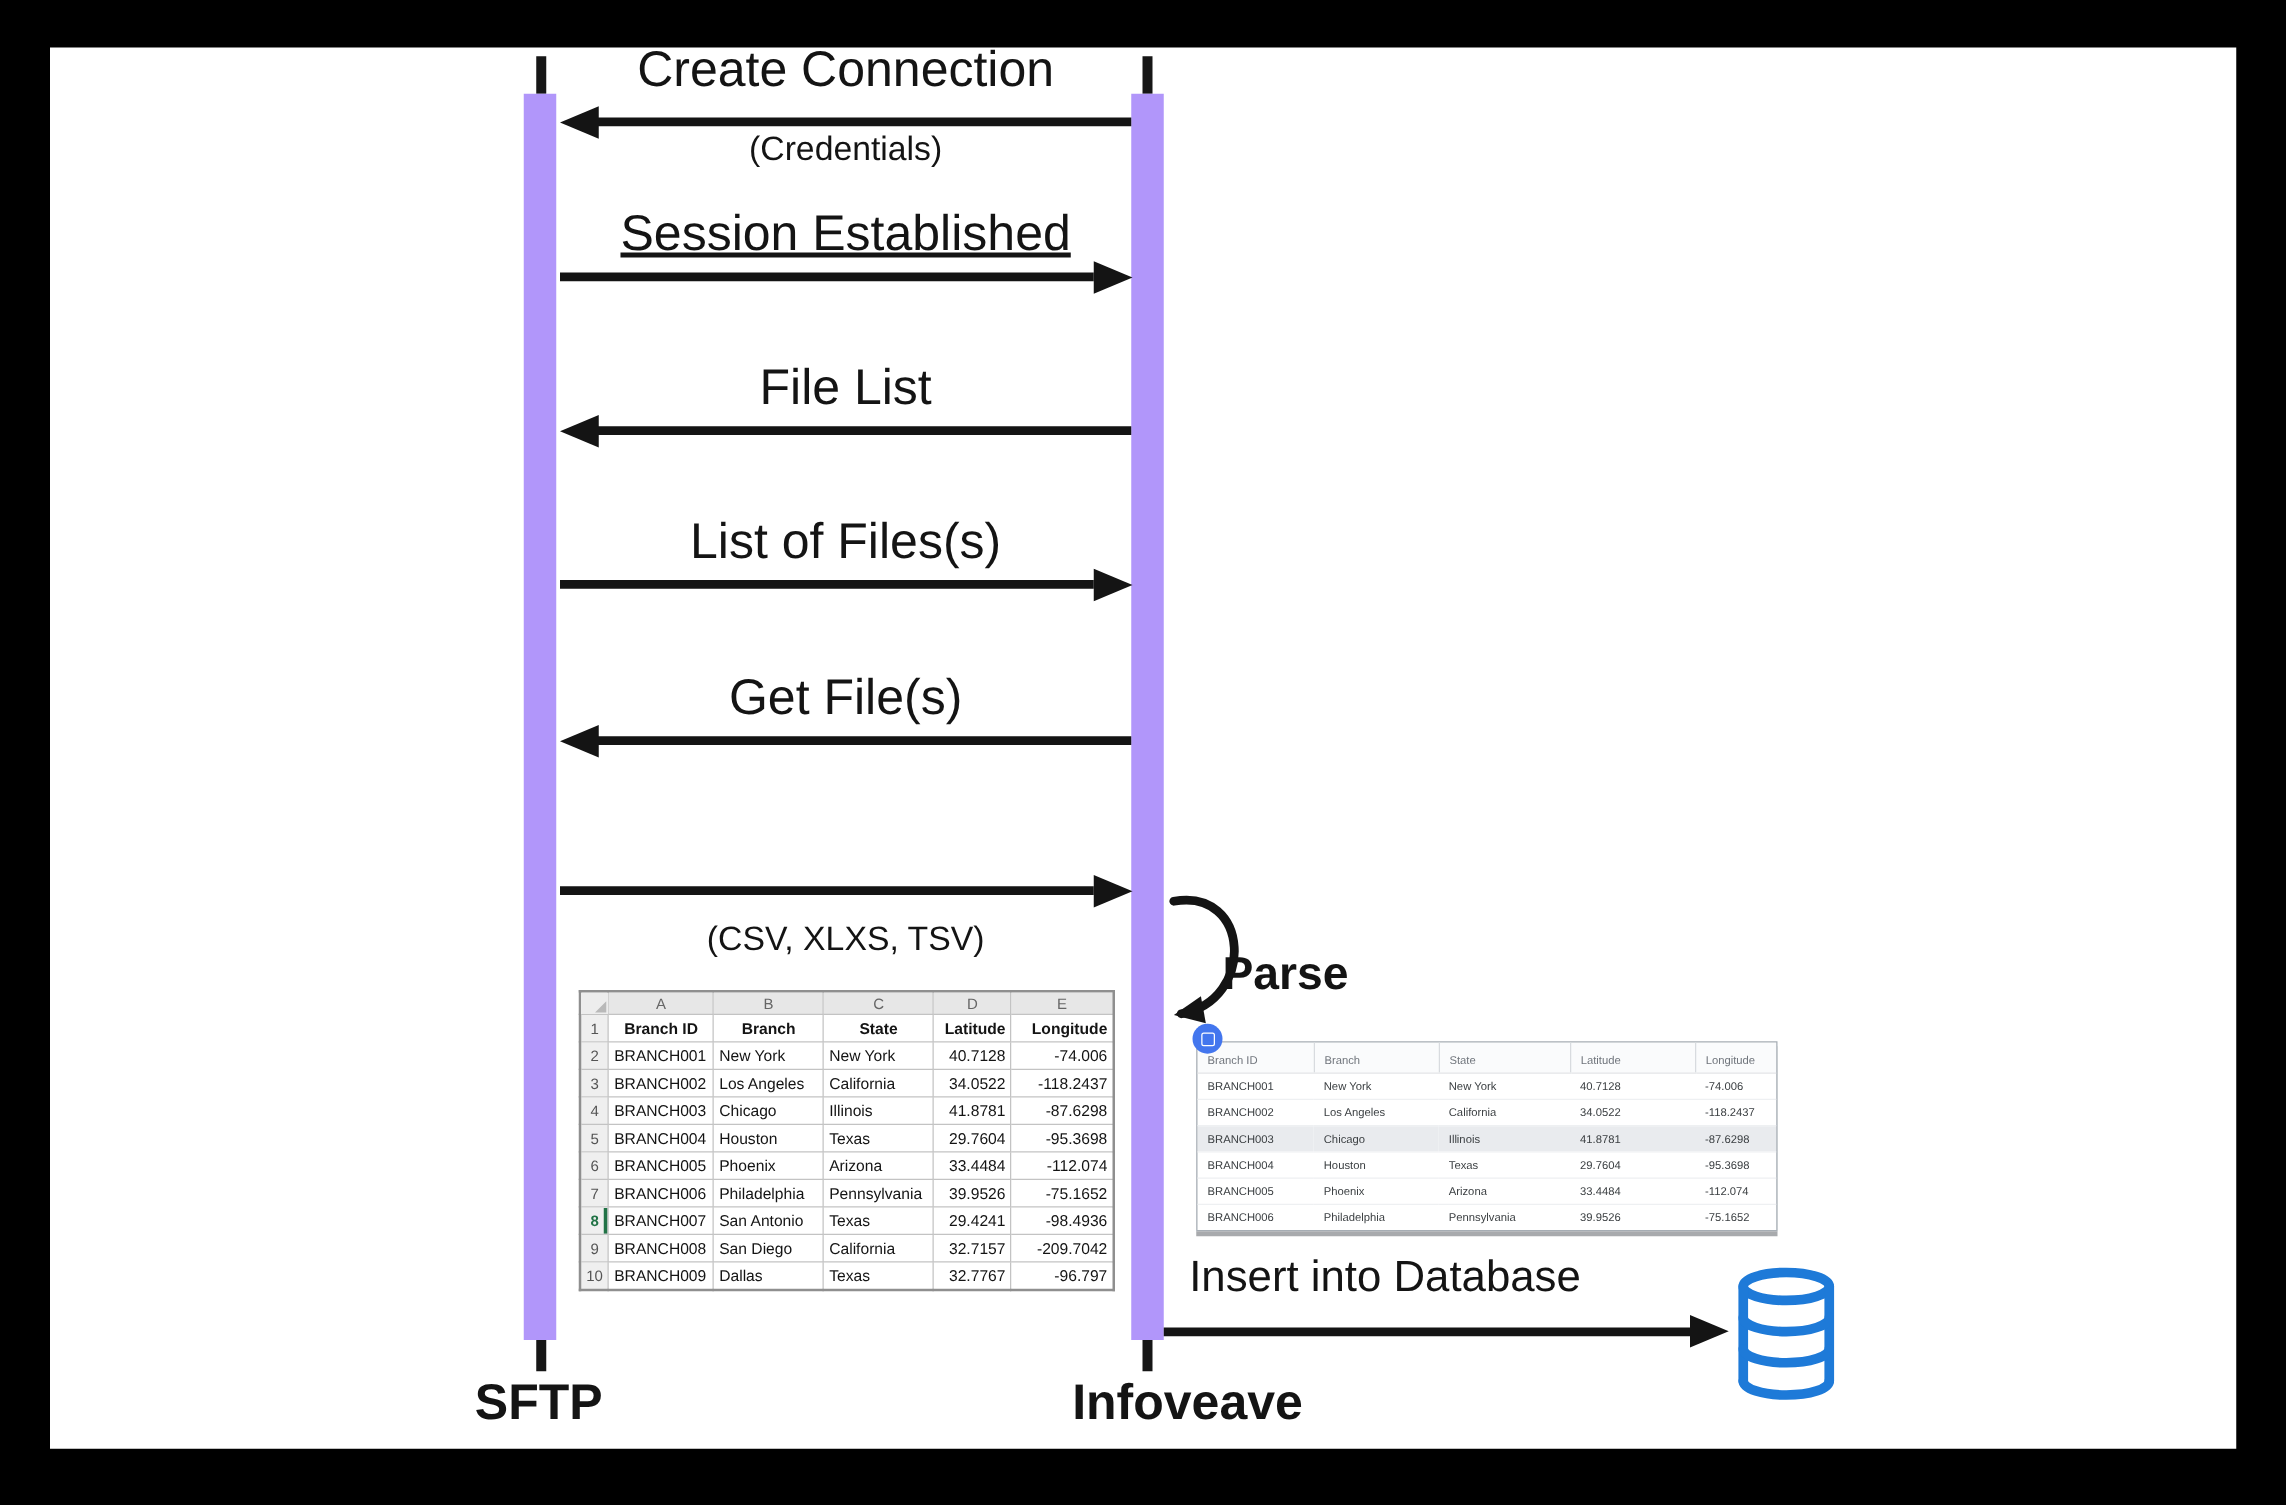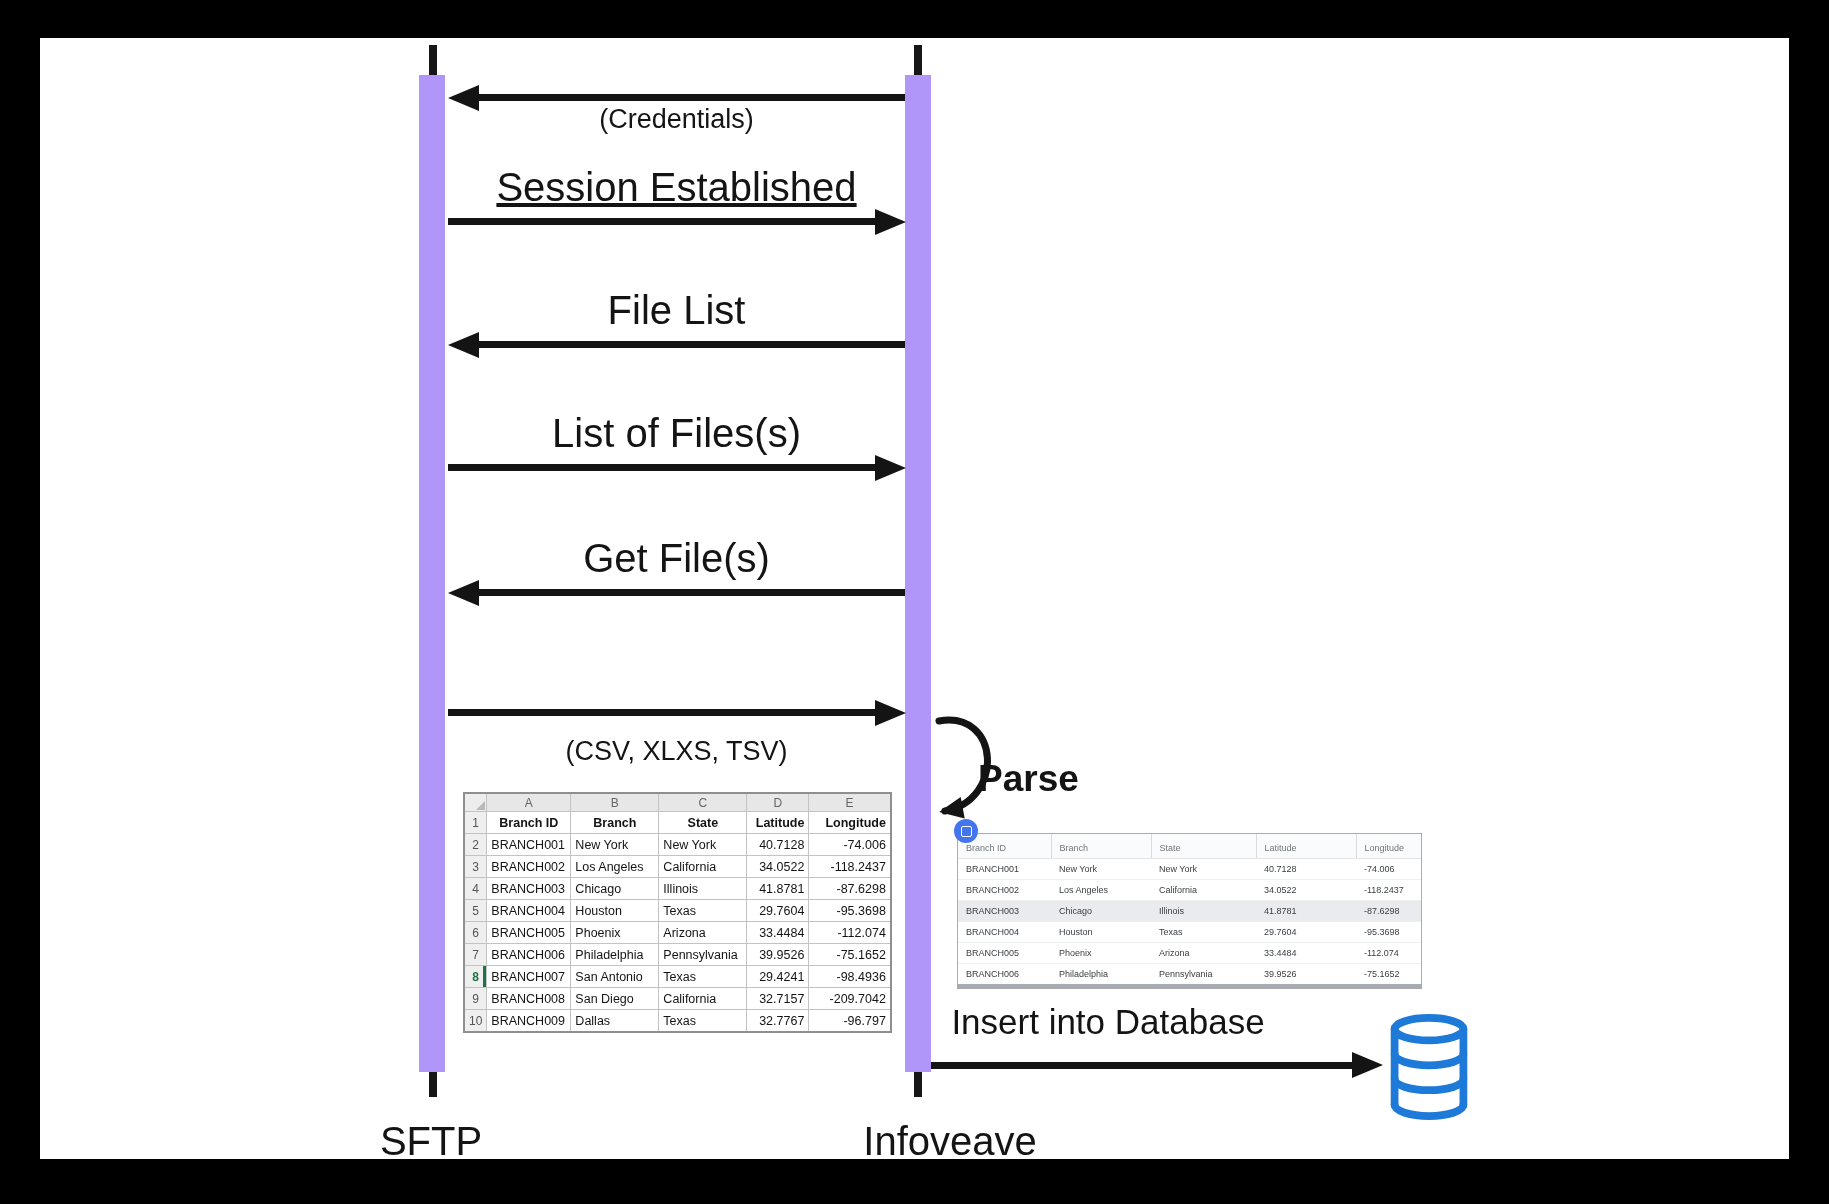--- a/index.html
+++ b/index.html
@@ -3,21 +3,21 @@
 <meta charset="utf-8">
 <style>
   html,body{margin:0;padding:0;background:#000;}
   .stage{position:relative;width:1829px;height:1204px;background:#000;overflow:hidden;
          font-family:"Liberation Sans","DejaVu Sans",sans-serif;color:#141414;}
   .canvas{position:absolute;left:40px;top:38px;width:1749px;height:1121px;background:#fff;}
 
   
   .lifeline{position:absolute;width:26px;}
   .tick{position:absolute;width:8px;background:#161616;}
-  .actor-label{position:absolute;font-size:40px;font-weight:400;text-align:center;white-space:nowrap;margin-top:19px;}
+  .actor-label{position:absolute;font-size:40px;font-weight:700;text-align:center;white-space:nowrap;}
 
   
   .msg-label{position:absolute;left:448px;width:457px;text-align:center;font-size:40px;
              font-weight:500;white-space:nowrap;}
   .msg-sublabel{position:absolute;left:448px;width:457px;text-align:center;font-size:27px;
                 font-weight:500;white-space:nowrap;}
   .msg-line{position:absolute;height:7px;background:#141414;}
   .head-left{position:absolute;width:0;height:0;border-top:13px solid transparent;
              border-bottom:13px solid transparent;border-right:31px solid #141414;}
   .head-right{position:absolute;width:0;height:0;border-top:13px solid transparent;
@@ -66,20 +66,21 @@
   <div class="tick" style="left:429px;top:1072px;height:25px;"></div>
   <div class="tick" style="left:914px;top:45px;height:30px;"></div>
   <div class="tick" style="left:914px;top:1072px;height:25px;"></div>
 
   <div class="lifeline" style="left: 419px; top: 75px; height: 997px; background: rgb(177, 150, 250);"></div>
   <div class="lifeline" style="left: 905px; top: 75px; height: 997px; background: rgb(177, 150, 250);"></div>
 
   <div class="actor-label" style="left:331px;top:1100px;width:200px;">SFTP</div>
   <div class="actor-label" style="left:830px;top:1100px;width:240px;">Infoveave</div>
 
+  <div class="msg-label" style="top:34px;">Create Connection</div>
   <div class="head-left" style="left:448px;top:85px;"></div>
   <div class="msg-line" style="left:478px;top:94px;width:427px;"></div>
   <div class="msg-sublabel" style="top:104px;">(Credentials)</div>
 
   <div class="msg-label" style="top:165px;text-decoration:underline;">Session Established</div>
   <div class="msg-line" style="left:448px;top:218px;width:427px;"></div>
   <div class="head-right" style="left:875px;top:209px;"></div>
 
   <div class="msg-label" style="top:288px;">File List</div>
   <div class="head-left" style="left:448px;top:332px;"></div>

